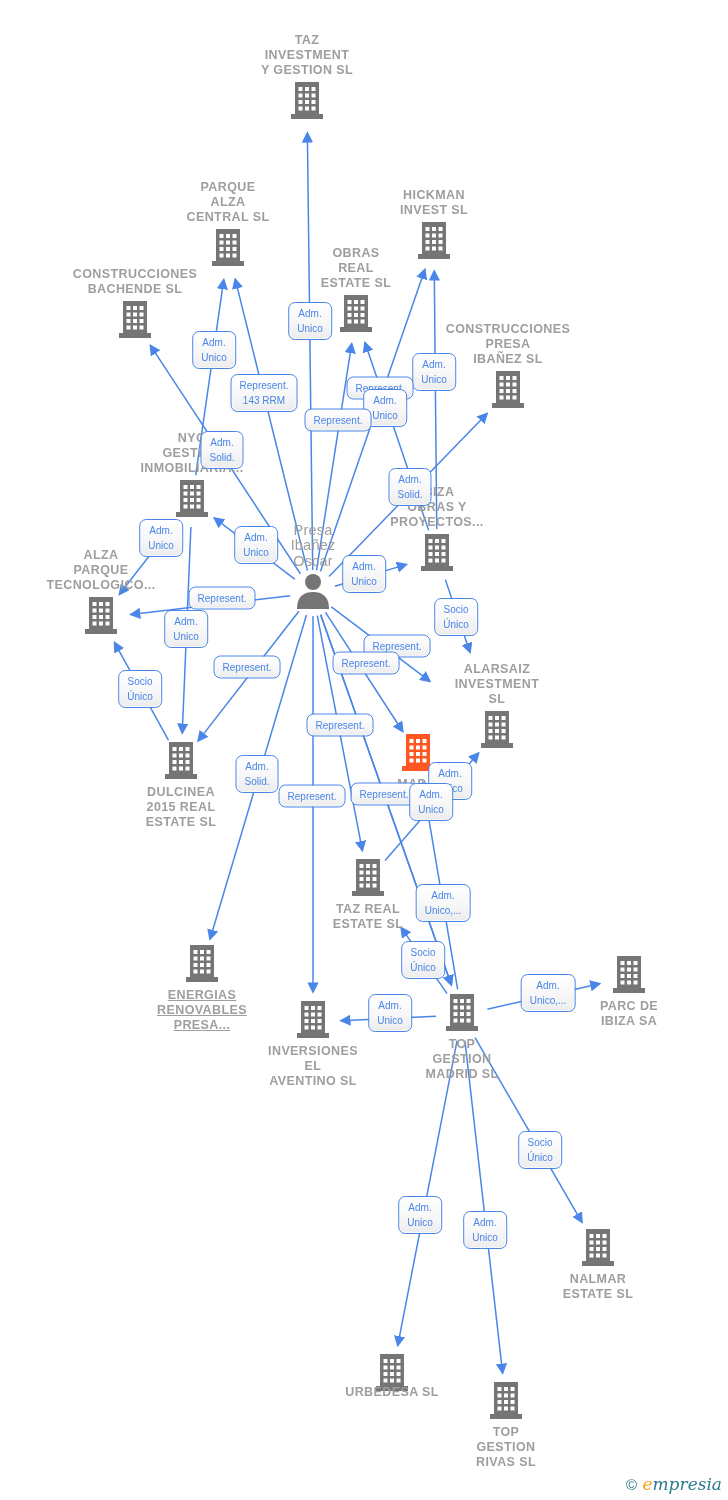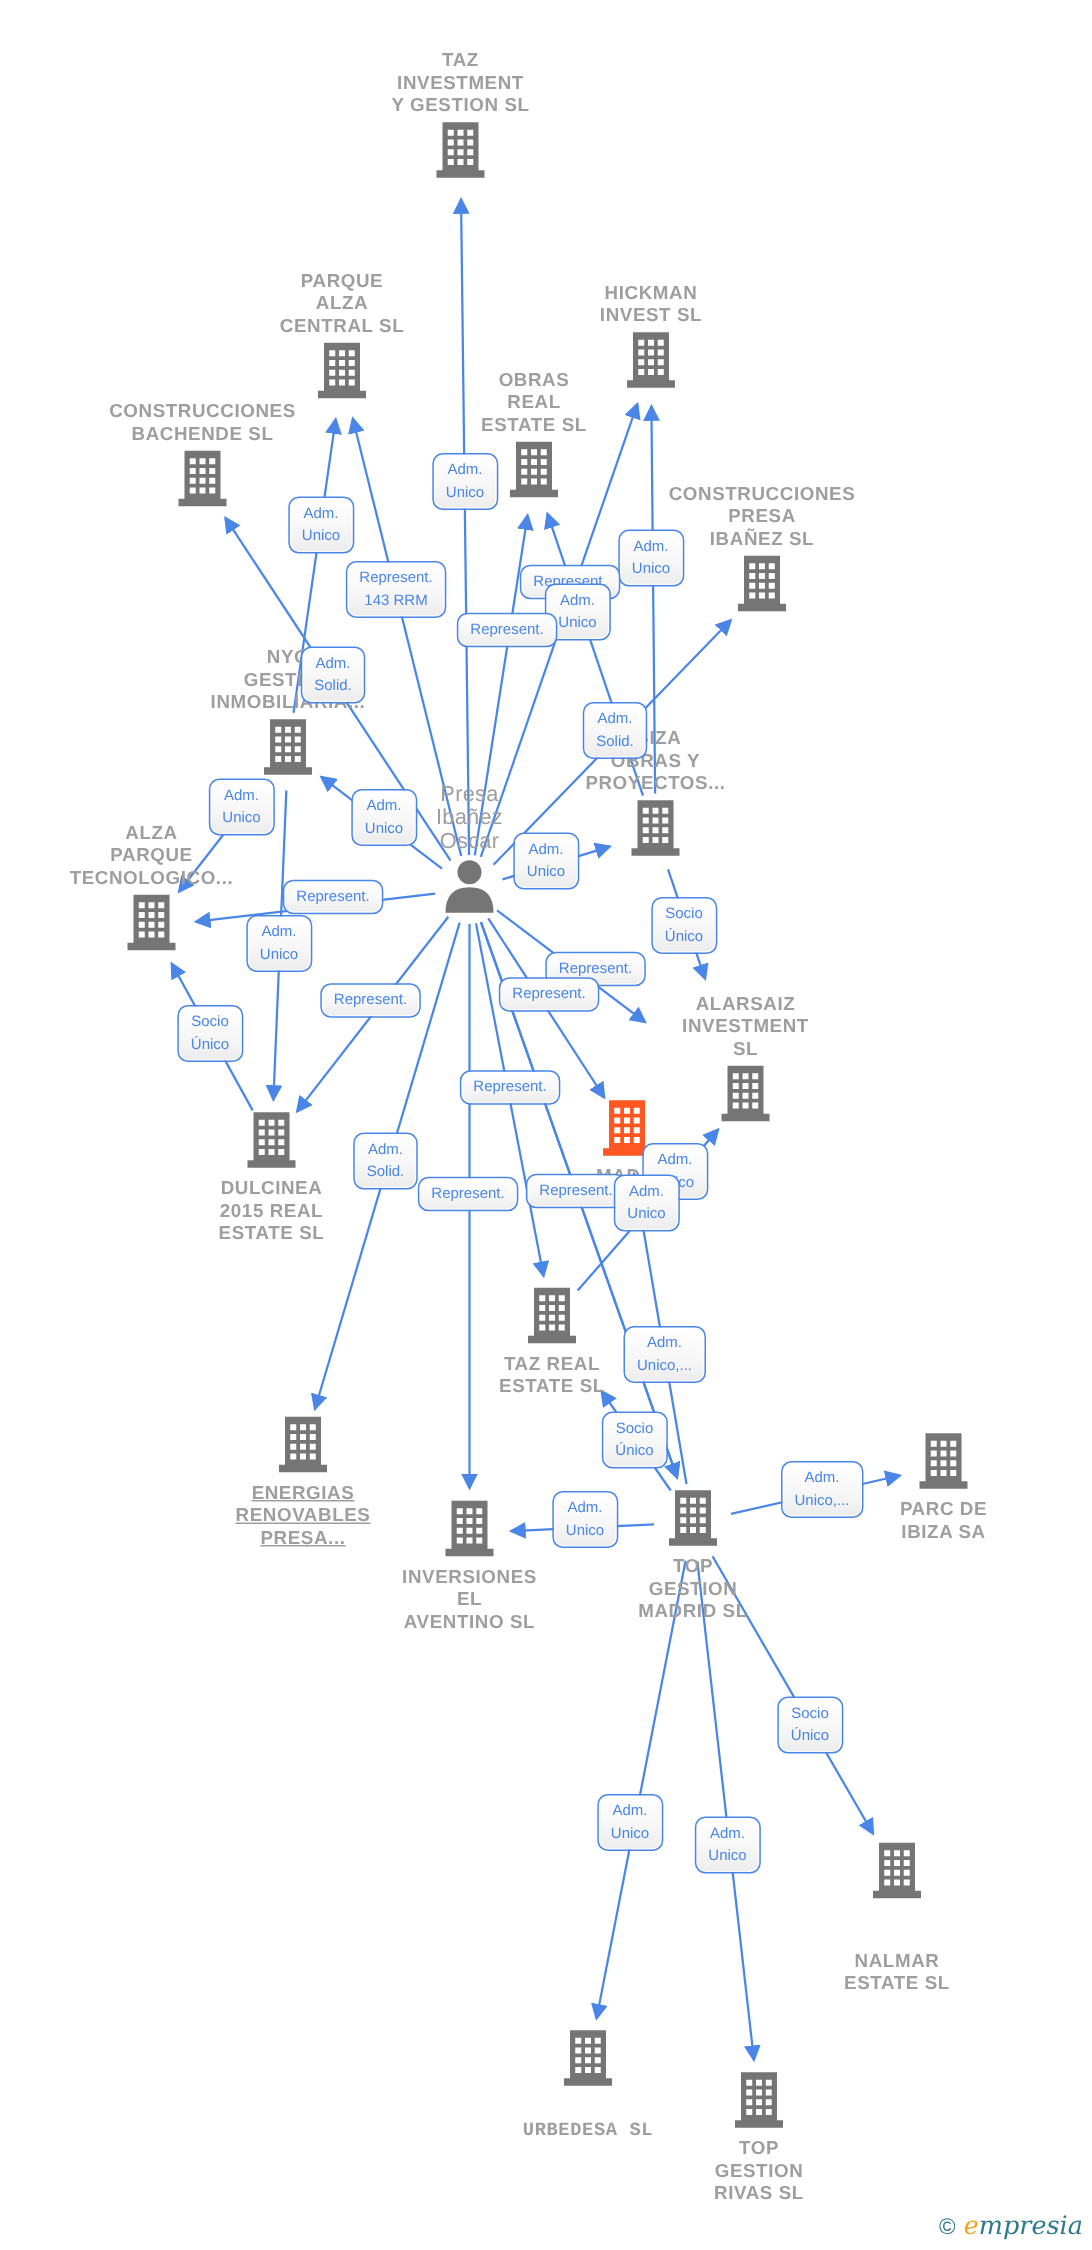--- a/index.html
+++ b/index.html
@@ -475,21 +475,21 @@
             <rect x="11.5" y="12.5" width="4" height="4" fill="#fff"></rect>
             <rect x="18" y="12.5" width="4" height="4" fill="#fff"></rect>
             <rect x="24.5" y="12.5" width="4" height="4" fill="#fff"></rect>
             <rect x="11.5" y="19" width="4" height="4" fill="#fff"></rect>
             <rect x="18" y="19" width="4" height="4" fill="#fff"></rect>
             <rect x="24.5" y="19" width="4" height="4" fill="#fff"></rect>
             <rect x="11.5" y="25.5" width="4" height="4" fill="#fff"></rect>
             <rect x="18" y="25.5" width="4" height="4" fill="#fff"></rect>
             <rect x="24.5" y="25.5" width="4" height="4" fill="#fff"></rect>
    </svg></span>
-        <div class="nm" style="top: 22px; margin-top: 28px;">
+        <div class="nm" style="top: 22px;">
           <div>NALMAR</div>
           <div>ESTATE  SL</div>
         </div>
       </div>
       <div class="node" style="left: 392px; top: 1375px;">
         <span class="icon"><svg width="40" height="40" viewBox="0 0 40 40">
      <rect x="4" y="33" width="32" height="5" fill="#757575"></rect>
      <rect x="8" y="1" width="24" height="33" fill="#757575"></rect>
      <rect x="11.5" y="6" width="4" height="4" fill="#fff"></rect>
             <rect x="18" y="6" width="4" height="4" fill="#fff"></rect>
@@ -497,21 +497,21 @@
             <rect x="11.5" y="12.5" width="4" height="4" fill="#fff"></rect>
             <rect x="18" y="12.5" width="4" height="4" fill="#fff"></rect>
             <rect x="24.5" y="12.5" width="4" height="4" fill="#fff"></rect>
             <rect x="11.5" y="19" width="4" height="4" fill="#fff"></rect>
             <rect x="18" y="19" width="4" height="4" fill="#fff"></rect>
             <rect x="24.5" y="19" width="4" height="4" fill="#fff"></rect>
             <rect x="11.5" y="25.5" width="4" height="4" fill="#fff"></rect>
             <rect x="18" y="25.5" width="4" height="4" fill="#fff"></rect>
             <rect x="24.5" y="25.5" width="4" height="4" fill="#fff"></rect>
    </svg></span>
-        <div class="nm" style="top: 38px; font-family: Liberation Mono, monospace;">
+        <div class="nm" style="top: 10px;">
           <div>URBEDESA SL</div>
         </div>
       </div>
       <div class="node" style="left: 506px; top: 1403px;">
         <span class="icon"><svg width="40" height="40" viewBox="0 0 40 40">
      <rect x="4" y="33" width="32" height="5" fill="#757575"></rect>
      <rect x="8" y="1" width="24" height="33" fill="#757575"></rect>
      <rect x="11.5" y="6" width="4" height="4" fill="#fff"></rect>
             <rect x="18" y="6" width="4" height="4" fill="#fff"></rect>
             <rect x="24.5" y="6" width="4" height="4" fill="#fff"></rect>

